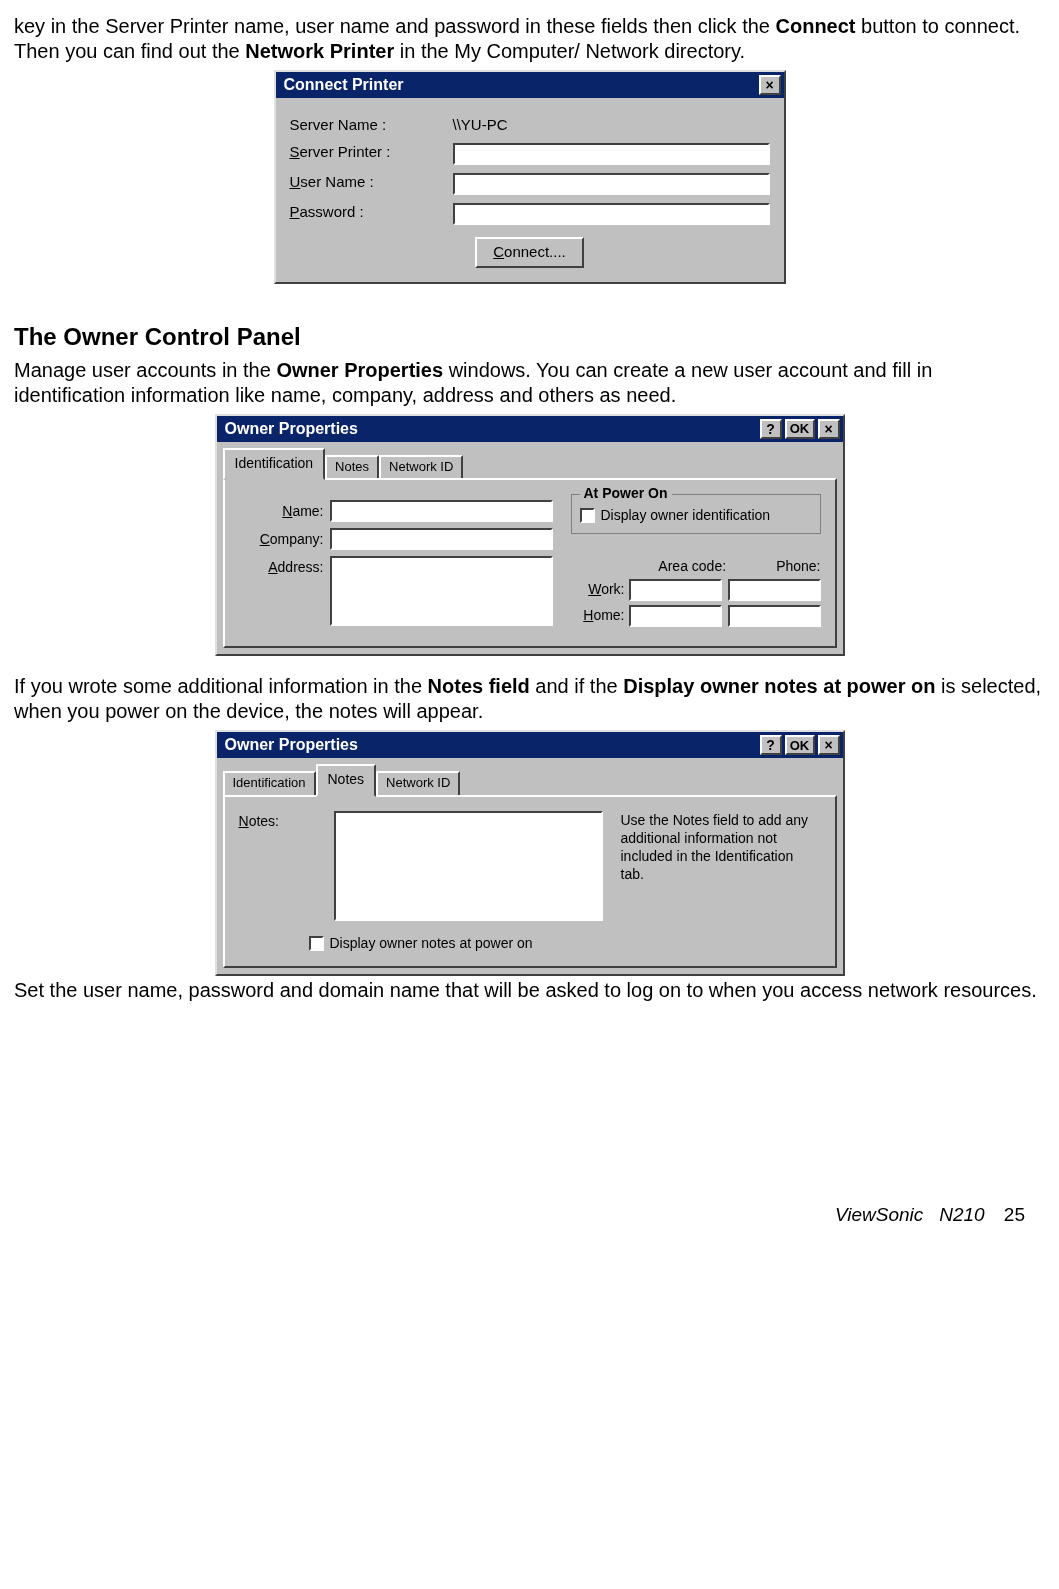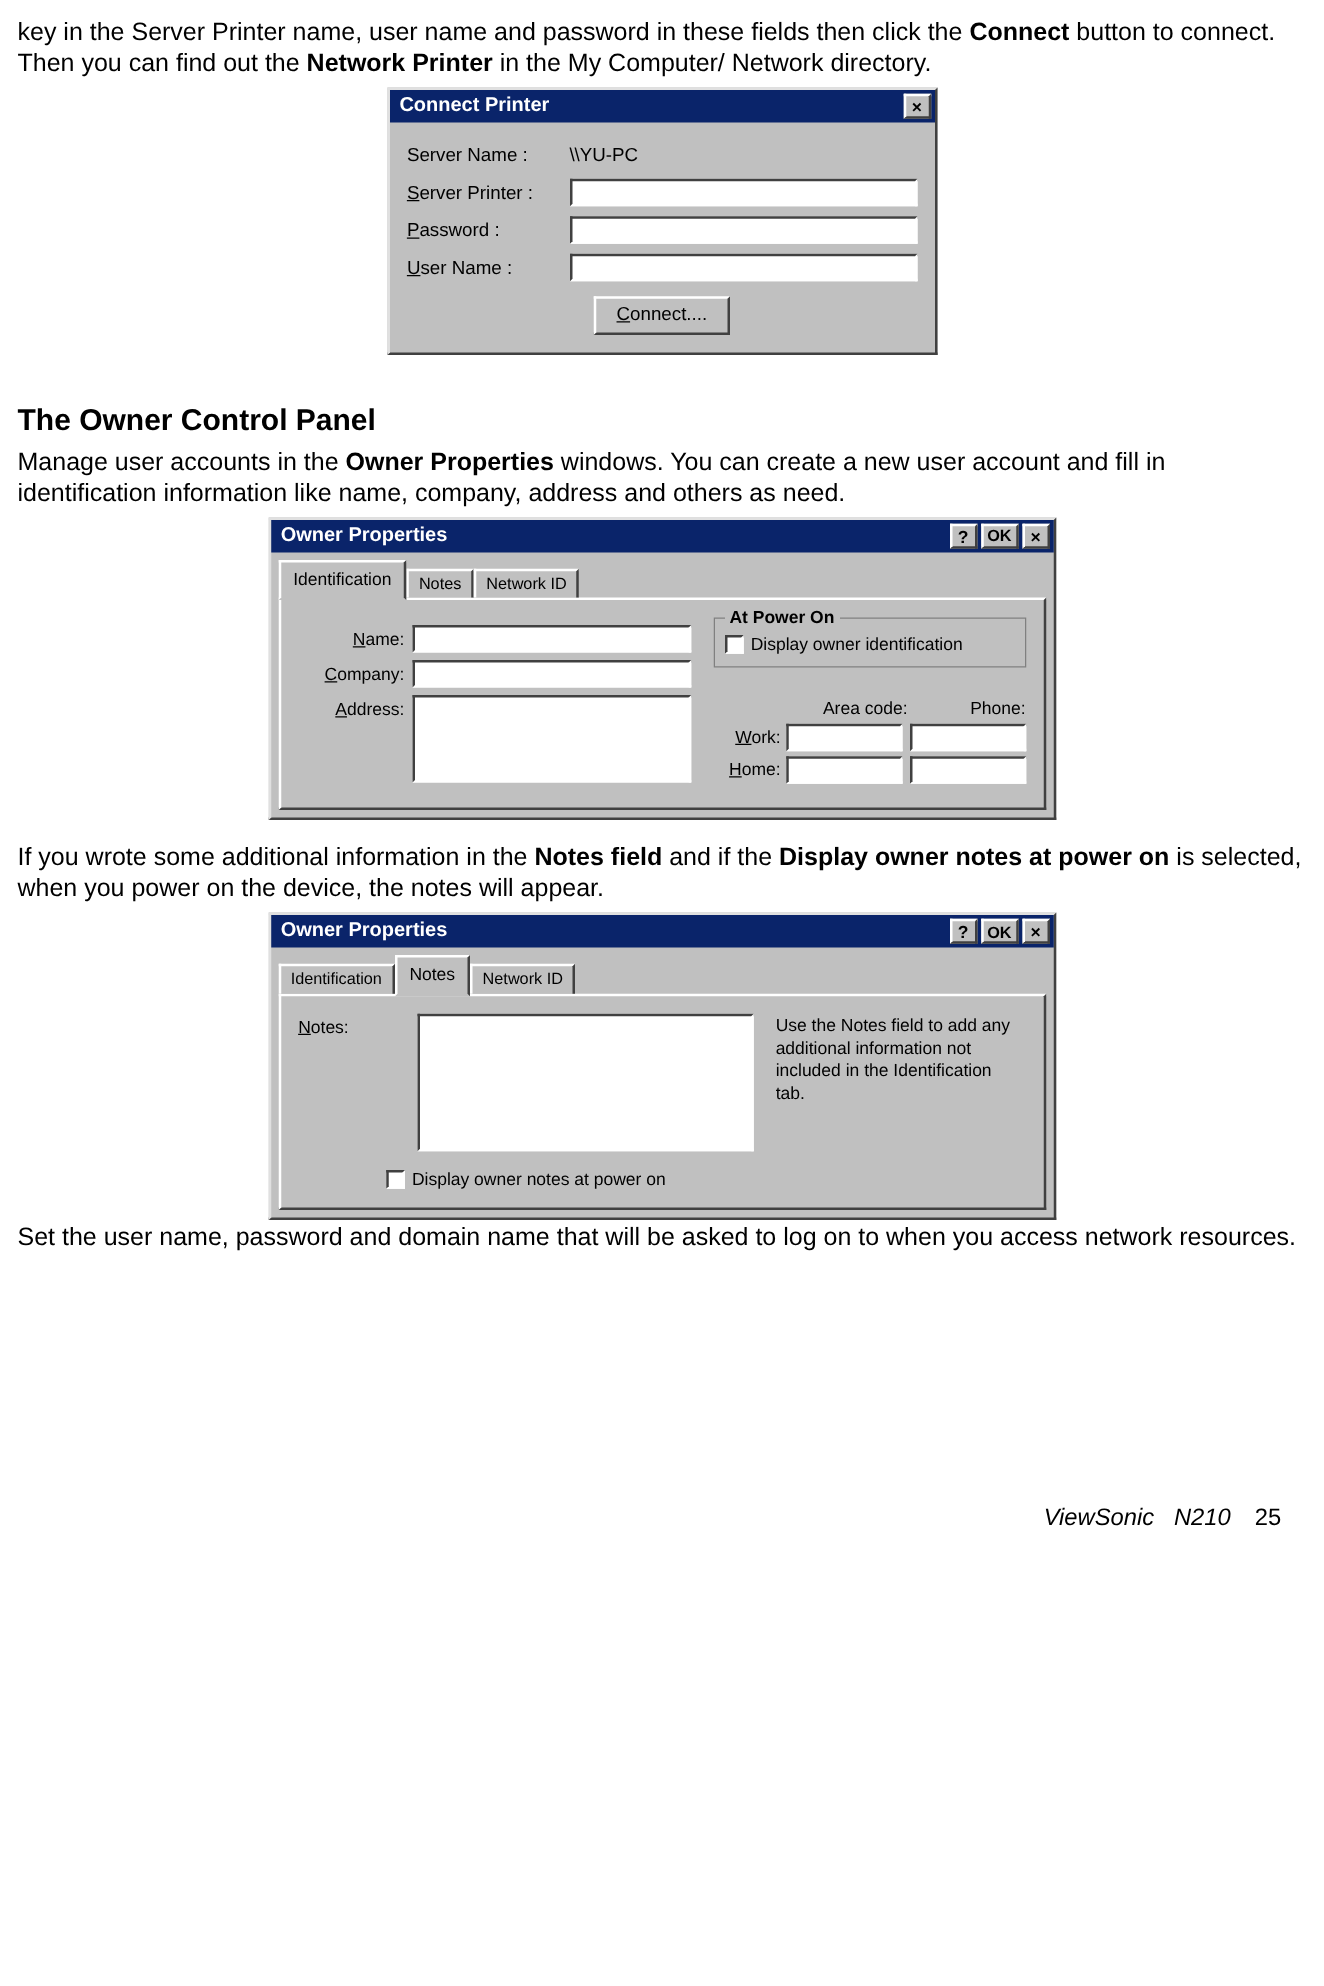--- a/index.html
+++ b/index.html
@@ -53,21 +53,21 @@
     display: flex;
     align-items: center;
     justify-content: center;
     box-sizing: border-box;
     line-height: 1;
     font-family: Arial, sans-serif;
   }
   .tb-btn.ok { width: 30px; font-size: 13px; }
   .body-pad { padding: 10px 14px 14px 14px; }
 
-  .form-row { display: flex; align-items: flex-end; margin: 8px 0; }
+  .form-row { display: flex; align-items: flex-start; margin: 8px 0; gap: 33px; }
   .form-label { width: 130px; text-align: left; }
   .underline-letter { text-decoration: underline; }
   .sunken-input {
     background: #fff;
     border-top: 2px solid #404040;
     border-left: 2px solid #404040;
     border-right: 2px solid #fff;
     border-bottom: 2px solid #fff;
     height: 22px;
     box-sizing: border-box;
@@ -191,42 +191,42 @@
   }
   .footer .pagenum { font-style: normal; margin-left: 14px; }
 </style>
 </head>
 <body>
 
 <p class="para">
   <span>key in the Server Printer name, user name and password in these fields then click the </span><b>Connect</b><span> button to connect. Then you can find out the </span><b>Network Printer</b><span> in the My Computer/ Network directory.</span>
 </p>
 
-<div class="win-wrap" style="width:440px;">
+<div class="win-wrap" style="width:512px;">
   <div class="win">
     <div class="titlebar">
       <span>Connect Printer</span>
       <span class="spacer"></span>
       <span class="tb-btn">×</span>
     </div>
     <div class="body-pad">
       <div class="form-row">
         <span class="form-label">Server Name :</span>
         <span>\\YU-PC</span>
       </div>
       <div class="form-row">
         <span class="form-label"><span class="underline-letter">S</span><span>erver Printer :</span></span>
         <span class="sunken-input"></span>
       </div>
       <div class="form-row">
+        <span class="form-label"><span class="underline-letter">U</span><span>ser Name :</span></span>
+        <span class="sunken-input"></span>
+      </div>
+      <div class="form-row">
         <span class="form-label"><span class="underline-letter">P</span><span>assword :</span></span>
-        <span class="sunken-input"></span>
-      </div>
-      <div class="form-row">
-        <span class="form-label"><span class="underline-letter">U</span><span>ser Name :</span></span>
         <span class="sunken-input"></span>
       </div>
       <div class="btn-row">
         <span class="raised-btn"><span class="underline-letter">C</span><span>onnect....</span></span>
       </div>
     </div>
   </div>
 </div>
 
 <div class="section-heading">The Owner Control Panel</div>

